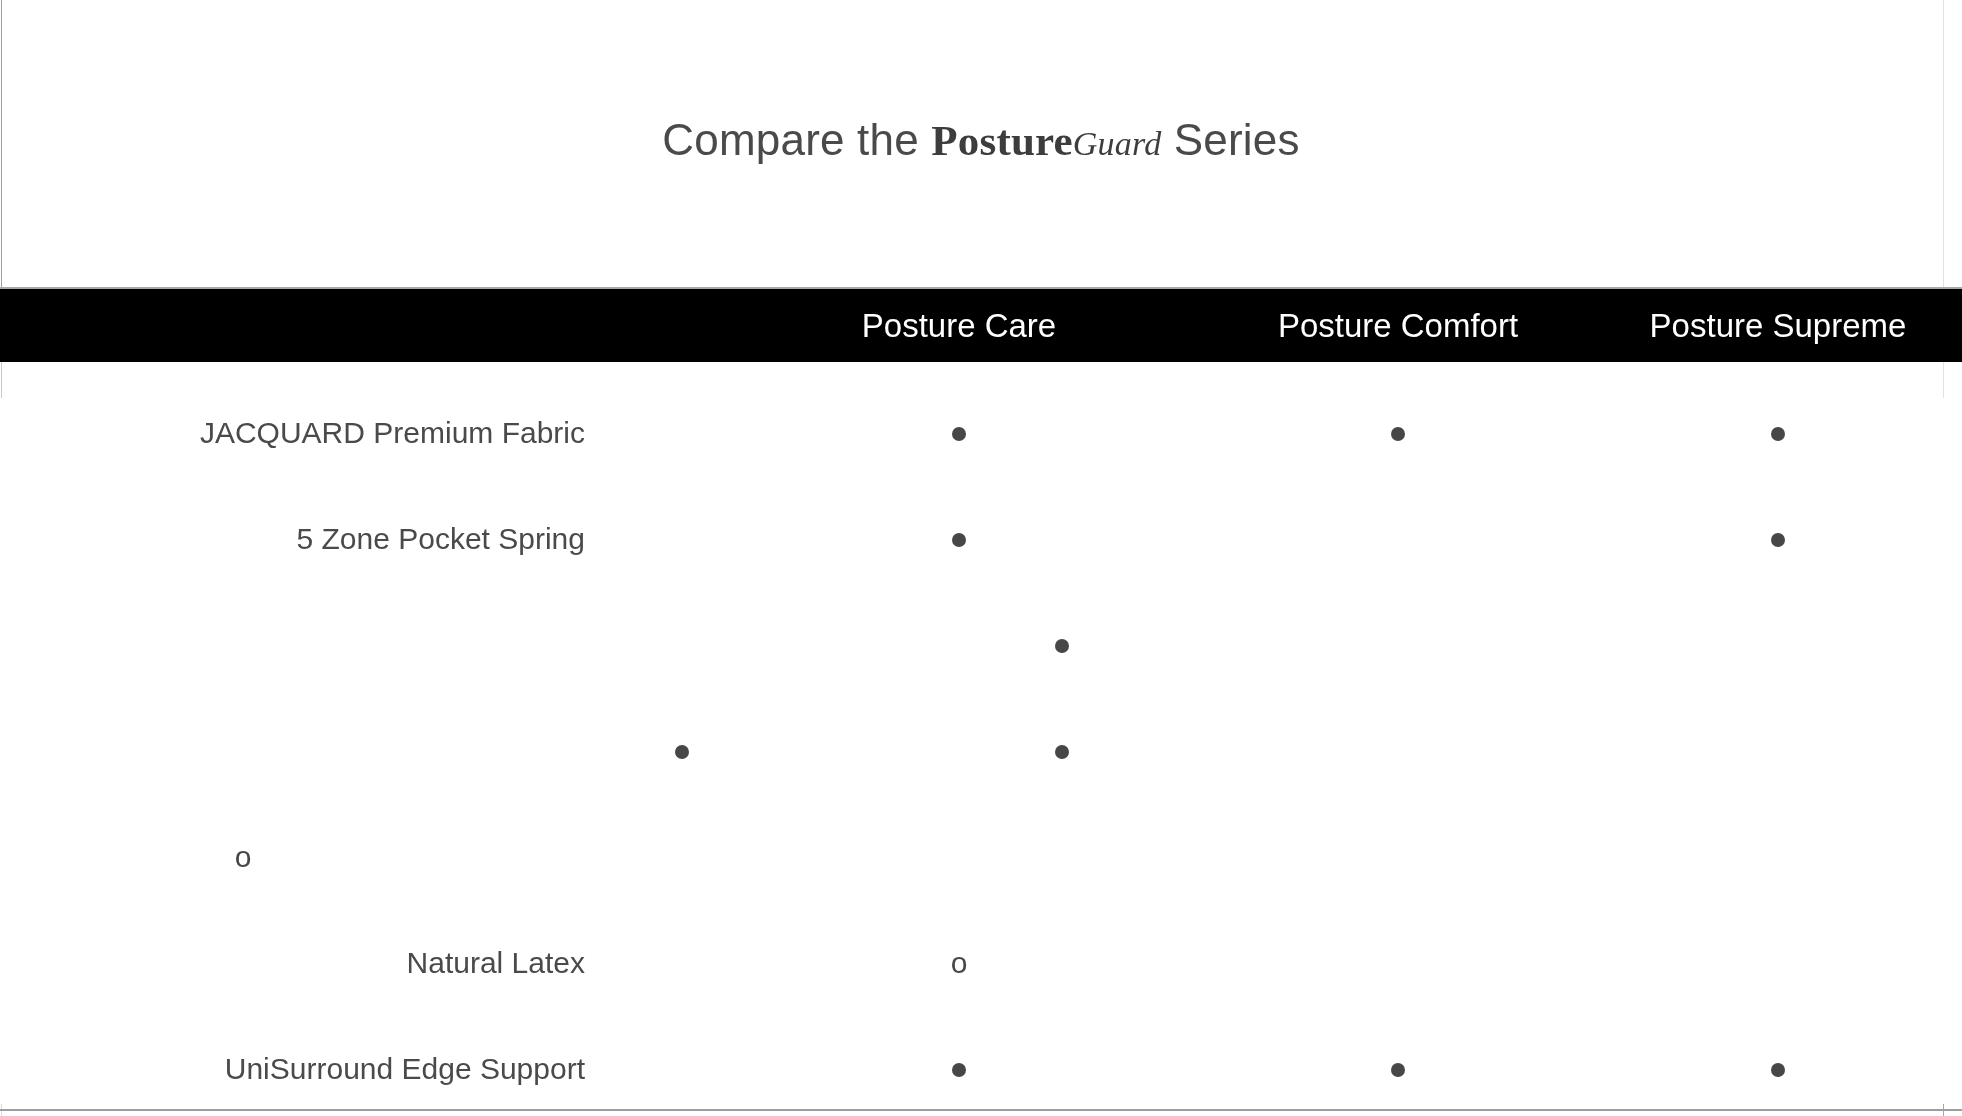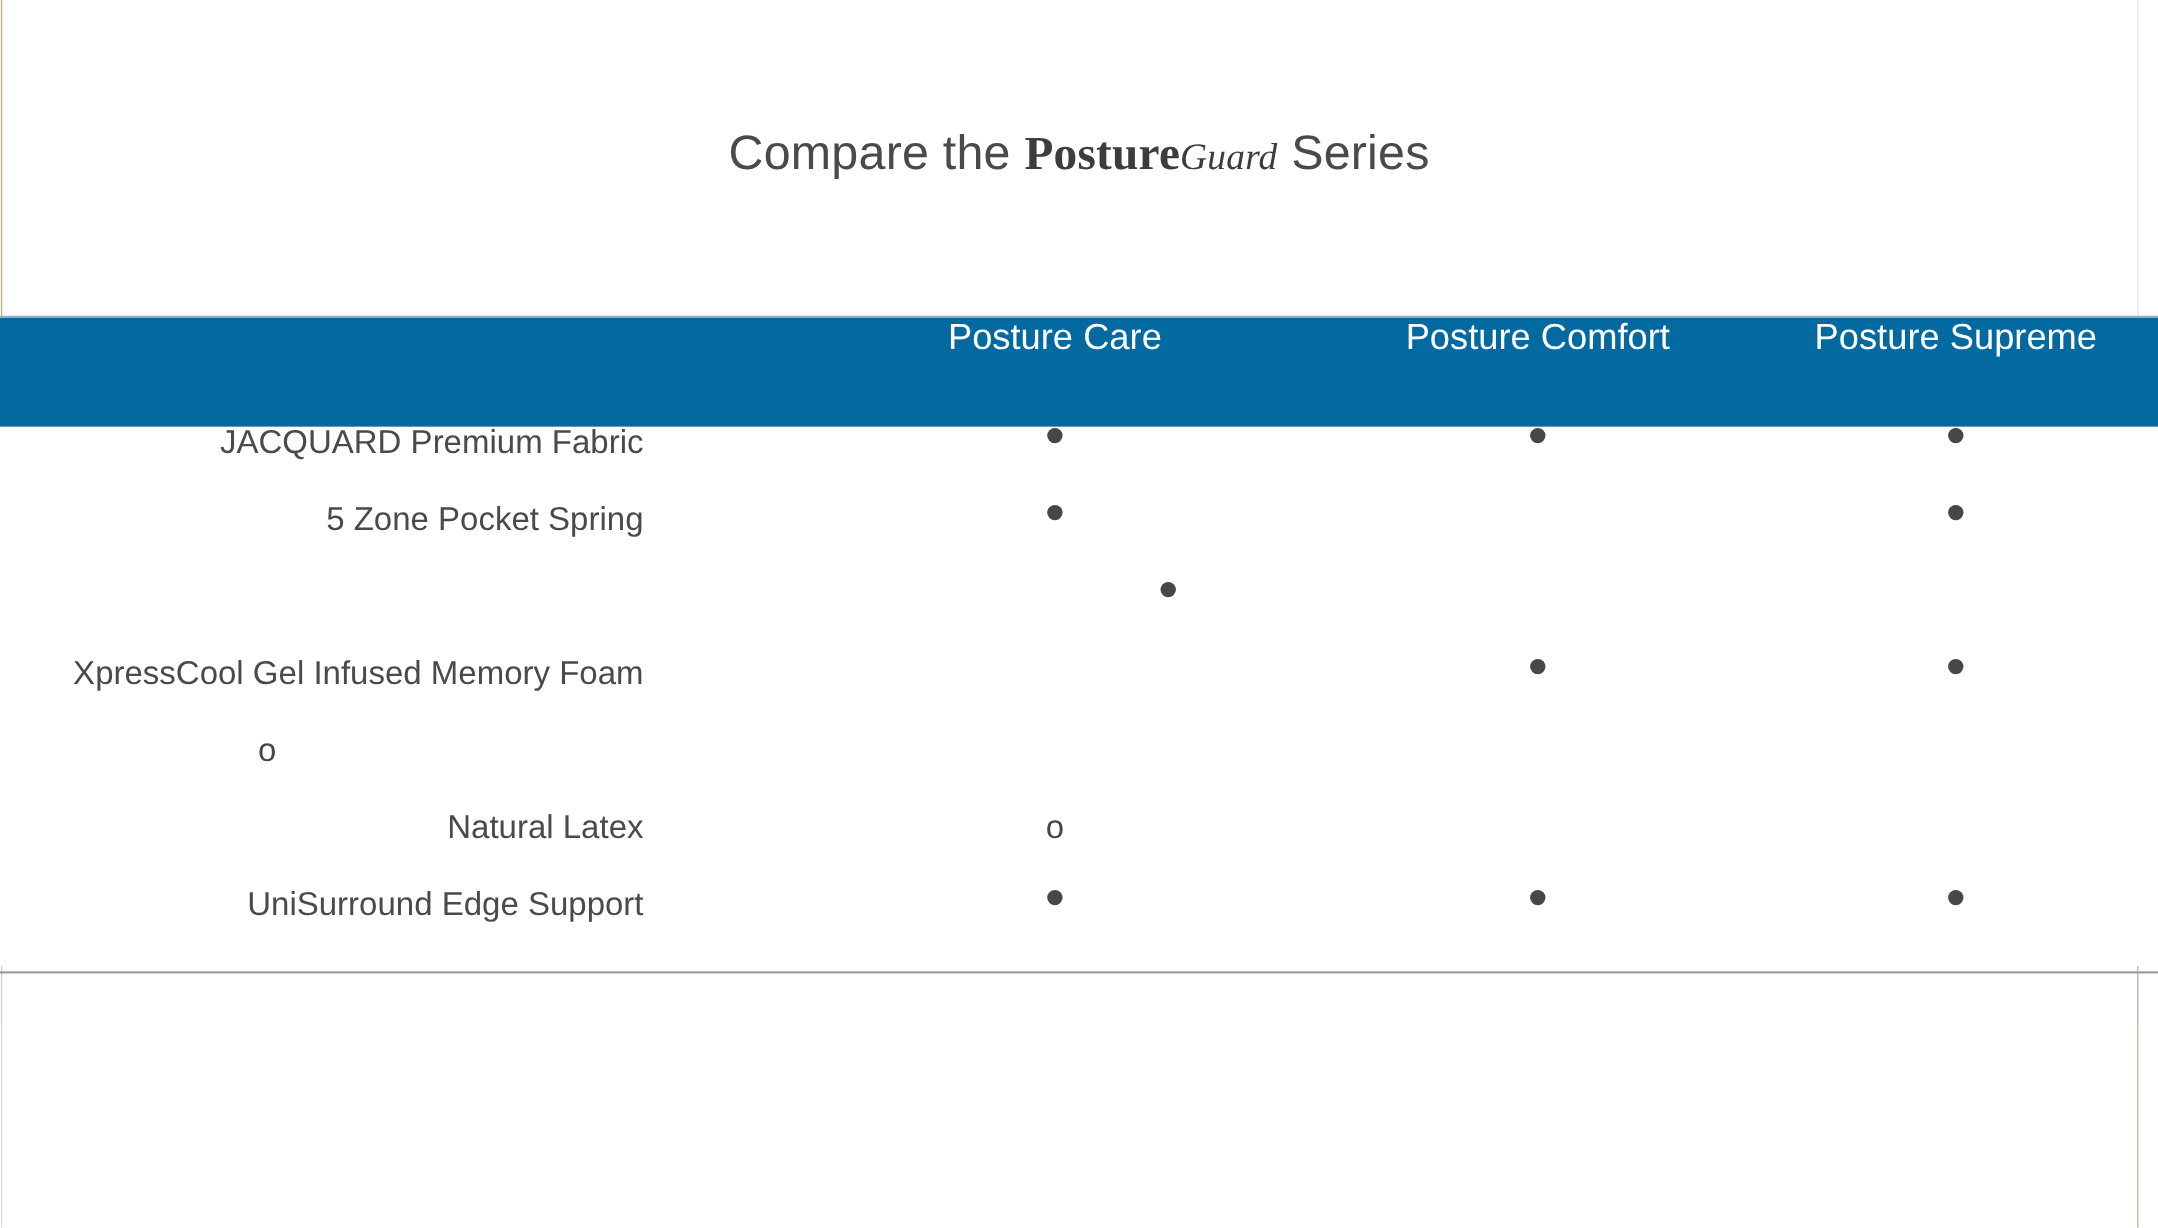--- a/index.html
+++ b/index.html
@@ -73,41 +73,42 @@
     top: 287px;
     width: 1962px;
   }
   .table-toprule {
     height: 2px;
     background: #a8a8a8;
     width: 1962px;
   }
   .thead {
     display: flex;
-    align-items: flex-start;
-    height: 99px;
-    background: #0369a1;
+    align-items: center;
+    height: 73px;
+    background: #000000;
   }
   .th {
     color: #ffffff;
     font-size: 33px;
     font-weight: 400;
     text-align: center;
     line-height: 1;
   }
   .th-feature { width: 716px; }
   .th-col-1   { width: 486px; }
   .th-col-2   { width: 392px; }
   .th-col-3   { width: 368px; }
 
   .tbody { background: #ffffff; }
   .trow {
     display: flex;
-    align-items: flex-start;
+    align-items: center;
     height: 70px;
+    margin-top: 36px;
   }
   .cell-feature {
     width: 716px;
     text-align: right;
     padding-right: 131px;
     box-sizing: border-box;
     font-size: 30px;
     color: #4a4a4a;
     line-height: 1;
     white-space: nowrap;
@@ -186,21 +187,20 @@
           <div class="cell-mark cell-c1"><span class="dot"></span></div>
           <div class="cell-mark cell-c2"><span class="mark-empty"></span></div>
           <div class="cell-mark cell-c3"><span class="dot"></span></div>
         </div>
         <div class="trow">
           <div class="cell-mark cell-c1"><span class="mark-empty"></span></div>
           <div class="cell-mark cell-c2"><span class="mark-empty"></span></div>
           <div class="cell-mark cell-c3"><span class="dot"></span></div>
         </div>
         <div class="trow">
-          <div class="cell-feature">XpressCool Gel Infused Memory Foam</div>
           <div class="cell-mark cell-c1"><span class="mark-empty"></span></div>
           <div class="cell-mark cell-c2"><span class="dot"></span></div>
           <div class="cell-mark cell-c3"><span class="dot"></span></div>
         </div>
         <div class="trow">
           <div class="cell-mark cell-c1"><span class="circle-o">o</span></div>
           <div class="cell-mark cell-c2"><span class="mark-empty"></span></div>
           <div class="cell-mark cell-c3"><span class="mark-empty"></span></div>
         </div>
         <div class="trow">

